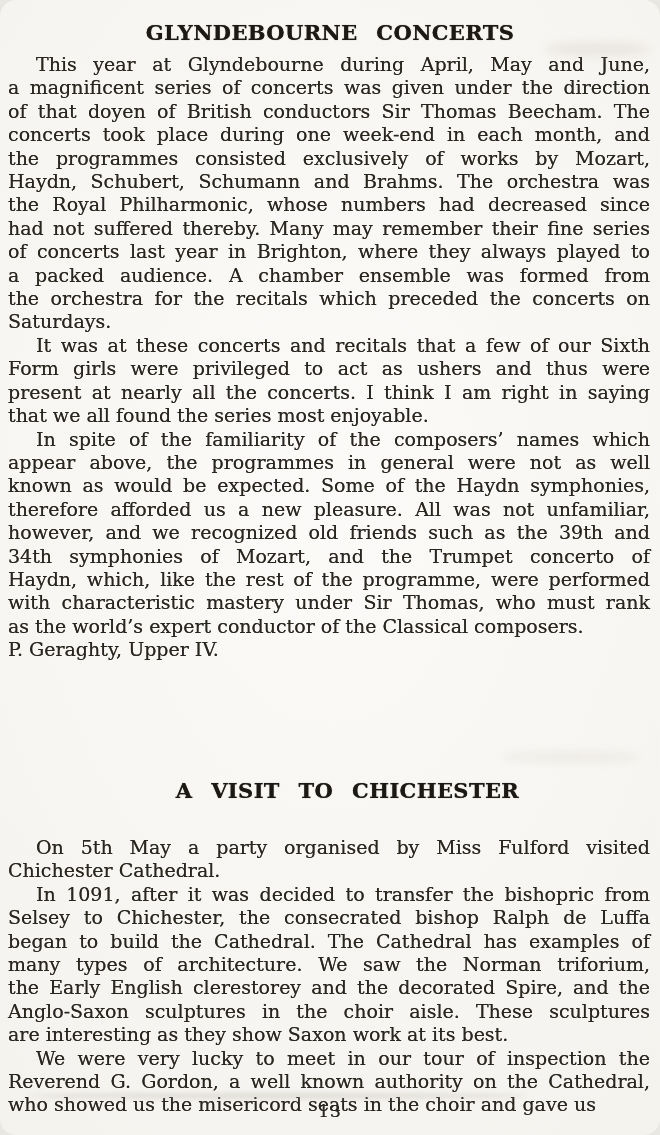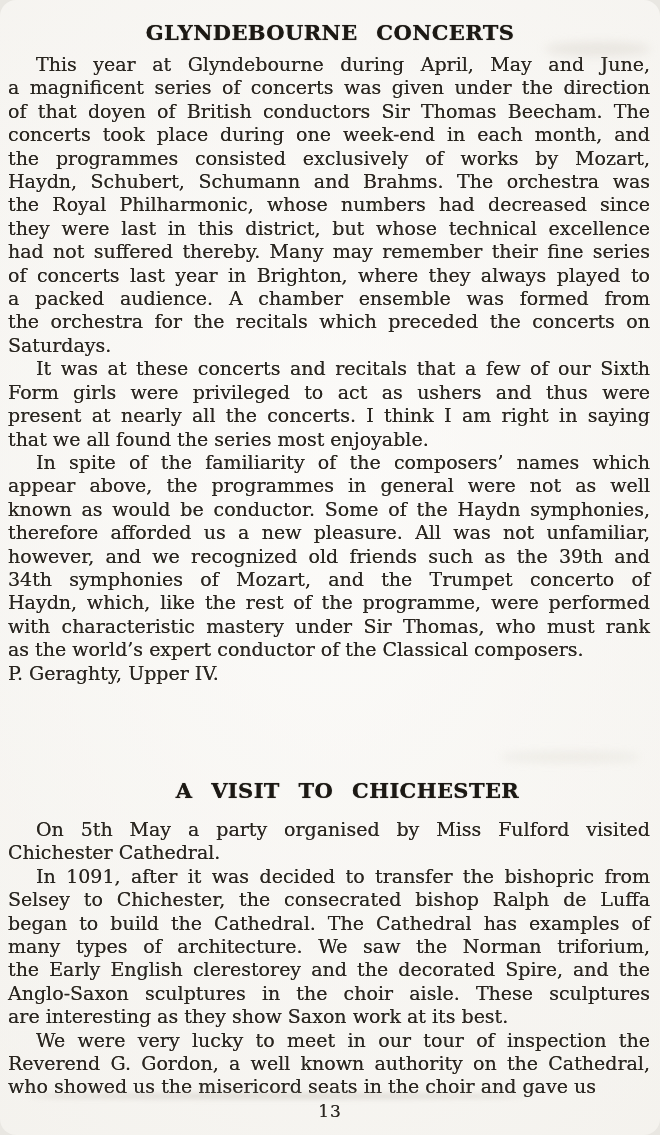--- a/index.html
+++ b/index.html
@@ -40,21 +40,21 @@
   .title-2 { top: 778px; margin-left: 35px; }
   .body-text {
     position: absolute;
     left: 8px;
     right: 10px;
     font-size: 19px;
     line-height: 23.4px;
     text-shadow: 0 0 0.6px rgba(35,30,24,0.72);
   }
   .body-1 { top: 53px; }
-  .body-2 { top: 818px; }
+  .body-2 { top: 836px; }
   .line {
     text-align: justify;
     text-align-last: justify;
     white-space: nowrap;
   }
   .line.first { padding-left: 28px; }
   .line.last  { text-align-last: left; white-space: normal; }
   .byline {
     text-align: left;
     padding-right: 42px;
@@ -101,33 +101,32 @@
   <h1 class="article-title title-1">GLYNDEBOURNE CONCERTS</h1>
 
   <div class="body-text body-1">
       <div class="line first">This year at Glyndebourne during April, May and June,</div>
       <div class="line">a magnificent series of concerts was given under the direction</div>
       <div class="line">of that doyen of British conductors Sir Thomas Beecham. The</div>
       <div class="line">concerts took place during one week-end in each month, and</div>
       <div class="line">the programmes consisted exclusively of works by Mozart,</div>
       <div class="line">Haydn, Schubert, Schumann and Brahms. The orchestra was</div>
       <div class="line">the Royal Philharmonic, whose numbers had decreased since</div>
-      <div class="line">they were last in this district, but whose technical excellence</div>
       <div class="line">had not suffered thereby. Many may remember their fine series</div>
       <div class="line">of concerts last year in Brighton, where they always played to</div>
       <div class="line">a packed audience. A chamber ensemble was formed from</div>
       <div class="line">the orchestra for the recitals which preceded the concerts on</div>
       <div class="line last">Saturdays.</div>
       <div class="line first">It was at these concerts and recitals that a few of our Sixth</div>
       <div class="line">Form girls were privileged to act as ushers and thus were</div>
       <div class="line">present at nearly all the concerts. I think I am right in saying</div>
       <div class="line last">that we all found the series most enjoyable.</div>
       <div class="line first">In spite of the familiarity of the composers’ names which</div>
       <div class="line">appear above, the programmes in general were not as well</div>
-      <div class="line">known as would be conductor. Some of the Haydn symphonies,</div>
+      <div class="line">known as would be expected. Some of the Haydn symphonies,</div>
       <div class="line">therefore afforded us a new pleasure. All was not unfamiliar,</div>
       <div class="line">however, and we recognized old friends such as the 39th and</div>
       <div class="line">34th symphonies of Mozart, and the Trumpet concerto of</div>
       <div class="line">Haydn, which, like the rest of the programme, were performed</div>
       <div class="line">with characteristic mastery under Sir Thomas, who must rank</div>
       <div class="line last">as the world’s expert conductor of the Classical composers.</div>
       <div class="line last byline">P. Geraghty, Upper IV.</div>
     </div>
 
   <h1 class="article-title title-2">A VISIT TO CHICHESTER</h1>

